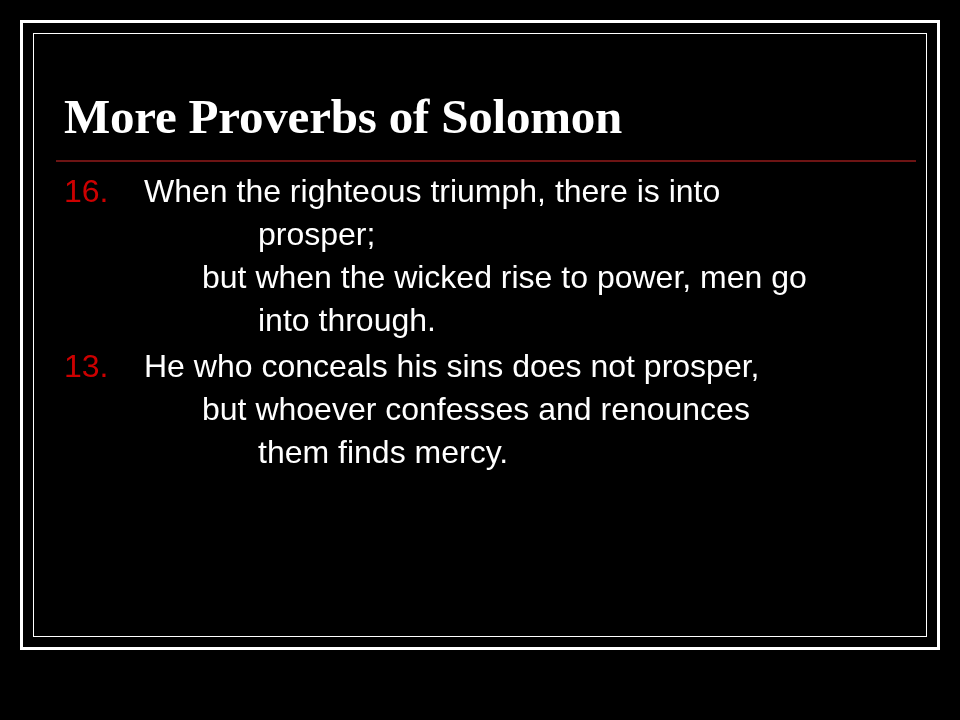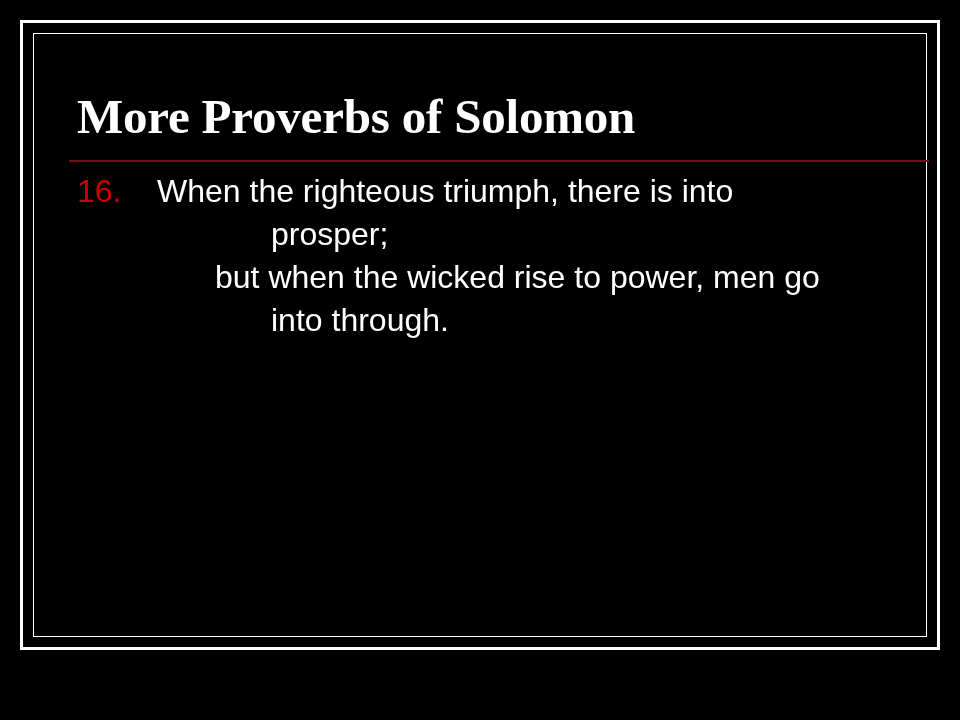--- a/index.html
+++ b/index.html
@@ -42,21 +42,21 @@
     top: 33px;
     right: 33px;
     bottom: 83px;
     border: 1.5px solid #ffffff;
     box-sizing: border-box;
     pointer-events: none;
   }
 
   .content {
     position: absolute;
-    left: 69px;
+    left: 56px;
     top: 88px;
     width: 862px;
   }
 
   .slide-title {
     font-family: "Liberation Serif", serif;
     font-weight: bold;
     font-size: 49px;
     line-height: 58px;
     color: #ffffff;
@@ -131,16 +131,24 @@
       <li class="prov-item">
         <span class="prov-num">16.</span>
         <div class="prov-lines">
           <div class="line ind-0">When the righteous triumph, there is into</div>
           <div class="line ind-2">prosper;</div>
           <div class="line ind-1">but when the wicked rise to power, men go</div>
           <div class="line ind-2">into through.</div>
         </div>
       </li>
 
+      <li class="prov-item">
+        <span class="prov-num">13.</span>
+        <div class="prov-lines">
+          <div class="line ind-0">He who conceals his sins does not prosper,</div>
+          <div class="line ind-1">but whoever confesses and renounces</div>
+          <div class="line ind-2">them finds mercy.</div>
+        </div>
+      </li>
 
     </ul>
   </div>
 </div>
 
 </body></html>

